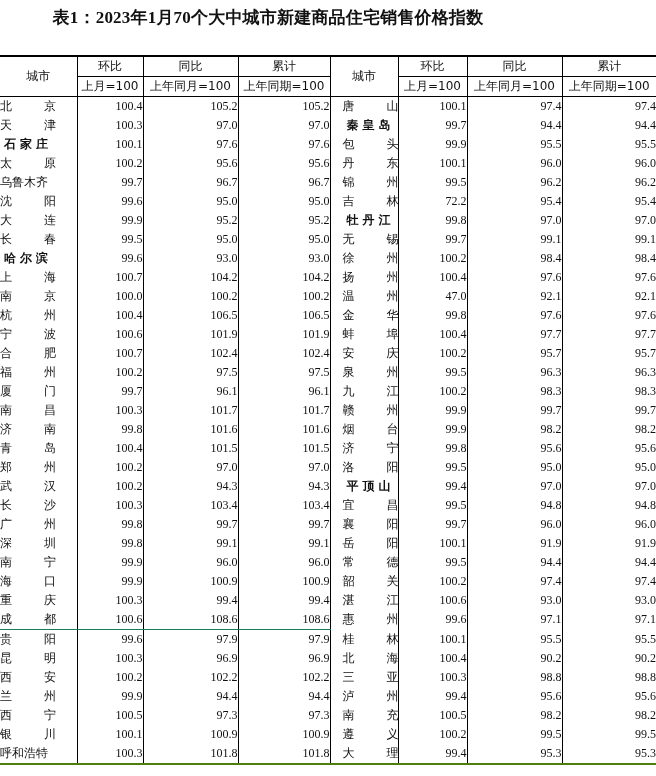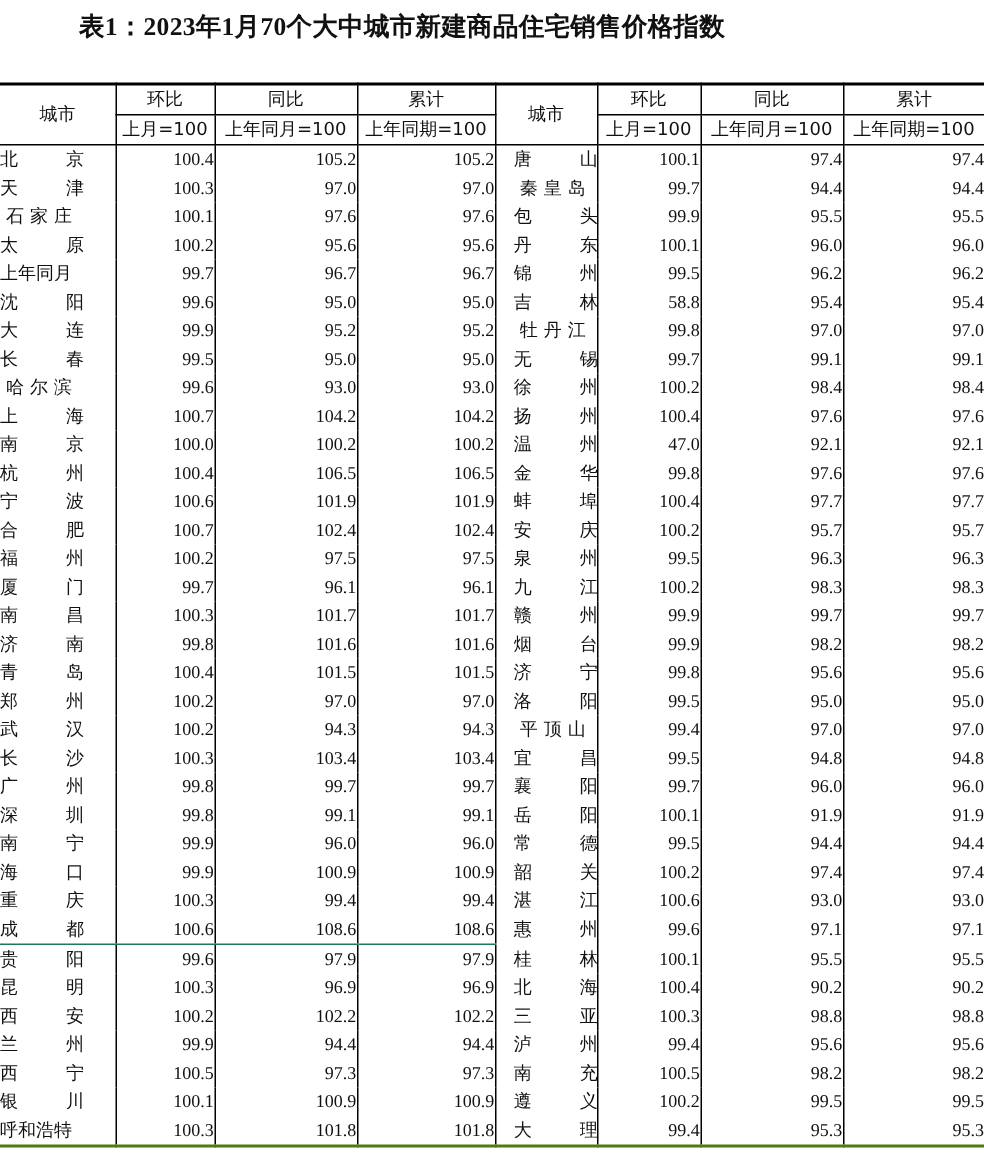--- a/index.html
+++ b/index.html
@@ -17,21 +17,21 @@
   th.h.city { border-left: none; }
   th.h.last { border-right: none; }
   td.city { text-align: left; padding-left: 14px; font-family: "DejaVu Sans", sans-serif;
             font-size: 12px; letter-spacing: 0; }
   td.city.sep { border-left: 1px solid #000; padding-left: 12px; }
   td.num { text-align: right; padding-right: 3px; border-left: 1px solid #000; }
   td.num.last { border-right: none; }
   tr.green td.green { border-bottom: 1px solid #1a7a5a; }
   .cityname { display: inline-block; width: 58px; }
   .cityname.two { display: inline-flex; justify-content: space-between; width: 56px; }
-  .cityname.three { letter-spacing: 4px; padding-left: 4px; }
+  .cityname.three { letter-spacing: 4px; padding-left: 4px; font-weight: bold; }
 </style>
 </head>
 <body>
 
 <div class="title">表1：2023年1月70个大中城市新建商品住宅销售价格指数</div>
 
 <table class="idx">
   <colgroup>
     <col style="width:77px">
       <col style="width:66px">
@@ -115,21 +115,21 @@
         <td class="num">95.6</td>
         <td class="city sep"><span class="cityname two">
             <span>丹</span>
             <span>东</span>
           </span></td>
         <td class="num">100.1</td>
         <td class="num">96.0</td>
         <td class="num last">96.0</td>
       </tr>
       <tr>
-        <td class="city"><span class="cityname">上年同月</span></td>
+        <td class="city"><span class="cityname">乌鲁木齐</span></td>
         <td class="num">99.7</td>
         <td class="num">96.7</td>
         <td class="num">96.7</td>
         <td class="city sep"><span class="cityname two">
             <span>锦</span>
             <span>州</span>
           </span></td>
         <td class="num">99.5</td>
         <td class="num">96.2</td>
         <td class="num last">96.2</td>
@@ -139,21 +139,21 @@
             <span>沈</span>
             <span>阳</span>
           </span></td>
         <td class="num">99.6</td>
         <td class="num">95.0</td>
         <td class="num">95.0</td>
         <td class="city sep"><span class="cityname two">
             <span>吉</span>
             <span>林</span>
           </span></td>
-        <td class="num">58.8</td>
+        <td class="num">72.2</td>
         <td class="num">95.4</td>
         <td class="num last">95.4</td>
       </tr>
       <tr>
         <td class="city"><span class="cityname two">
             <span>大</span>
             <span>连</span>
           </span></td>
         <td class="num">99.9</td>
         <td class="num">95.2</td>

